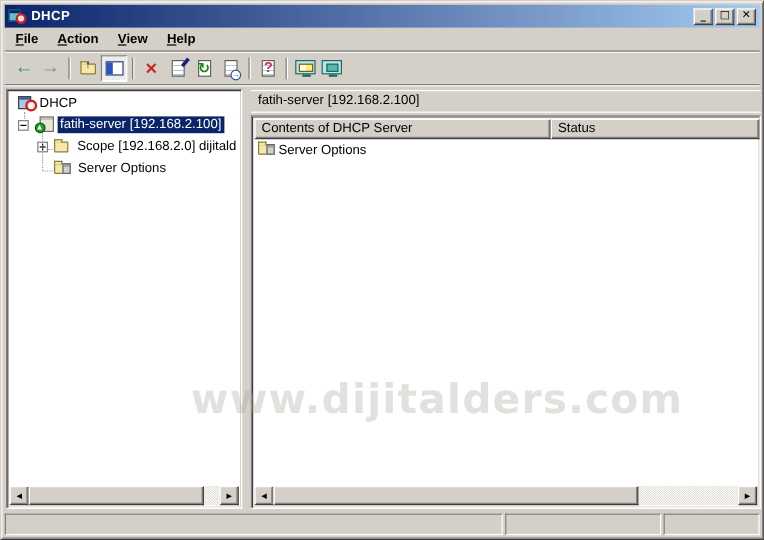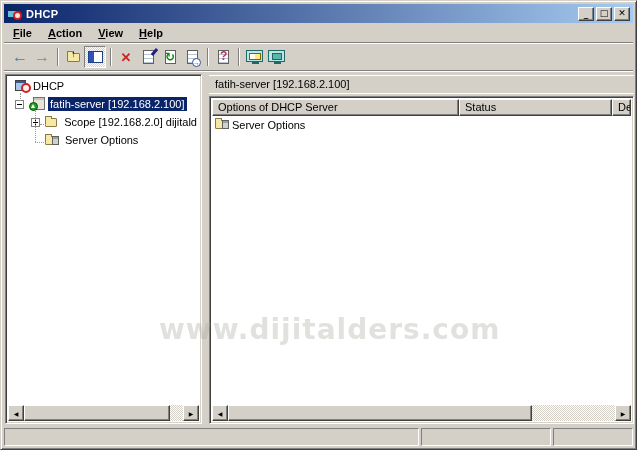--- a/index.html
+++ b/index.html
@@ -119,21 +119,21 @@
     border:1px solid; border-color:#808080 #ffffff #ffffff #808080;
     box-shadow: inset 1px 1px 0 #404040, inset -1px -1px 0 #d4d0c8;
     overflow:hidden;
   }
   .list-header { position:absolute; left:2px; top:2px; right:2px; height:17px; display:flex; }
   .hcell {
     background:#d4d0c8; border:1px solid; border-color:#ffffff #404040 #404040 #ffffff;
     box-shadow: inset -1px -1px 0 #808080;
     padding:1px 5px; overflow:hidden; white-space:nowrap; flex:0 0 auto;
   }
-  .hcell.c1 { width:247px; } .hcell.c2 { width:153px; } .hcell.c3 { flex:1 1 auto; }
+  .hcell.c1 { width:247px; } .hcell.c2 { width:174px; } .hcell.c3 { flex:1 1 auto; }
   .list-rows { position:absolute; left:2px; top:19px; right:2px; bottom:18px; overflow:hidden; }
   .lrow { height:17px; display:flex; align-items:center; padding-left:3px; white-space:nowrap; }
   .lrow .ic { width:17px; flex:0 0 auto; display:flex; }
   .lrow .nm { width:227px; flex:0 0 auto; overflow:hidden; }
   .lrow .st { width:153px; flex:0 0 auto; padding-left:8px; overflow:hidden; }
   .lrow .de { flex:1 1 auto; overflow:hidden; }
 
   
   .hscroll { position:absolute; left:2px; right:2px; bottom:2px; height:16px; display:flex; }
   .sbtn {
@@ -152,21 +152,21 @@
     border:1px solid; border-color:#ffffff #404040 #404040 #ffffff;
     box-shadow: inset -1px -1px 0 #808080; }
 
   
   .statusbar { position:absolute; left:3px; right:3px; bottom:3px; height:21px; display:flex; gap:2px; padding-top:3px; }
   .spanel { border:1px solid; border-color:#808080 #ffffff #ffffff #808080; }
   .sp1 { flex:1 1 auto; } .sp2 { width:130px; flex:0 0 auto; } .sp3 { width:80px; flex:0 0 auto; }
 
   .watermark {
     position:absolute; left:158px; top:312px; width:290px; text-align:center;
-    font-size:28px; font-weight:bold; letter-spacing:1px;
+    font-size:34px; font-weight:bold; letter-spacing:1px;
     color:rgba(168,168,160,0.35); z-index:5; pointer-events:none;
     font-family:"DejaVu Sans", sans-serif;
   }
 </style>
 </head>
 <body>
 
 <div class="window">
 
   <div class="titlebar">
@@ -280,21 +280,21 @@
       <button class="sbtn">▶</button>
     </div>
   </div>
 
   <div class="splitter"></div>
 
   <div class="result-pane">
     <div class="result-banner">fatih-server [192.168.2.100]</div>
     <div class="list-view">
       <div class="list-header">
-        <span class="hcell c1">Options of DHCP Server</span>
+        <span class="hcell c1">Contents of DHCP Server</span>
         <span class="hcell c2">Status</span>
         <span class="hcell c3">Des</span>
       </div>
       <div class="list-rows">
         <div class="lrow">
           <span class="ic">
               <span class="fold opts"></span>
             </span>
           <span class="nm">Server Options</span>
           <span class="st"></span>

